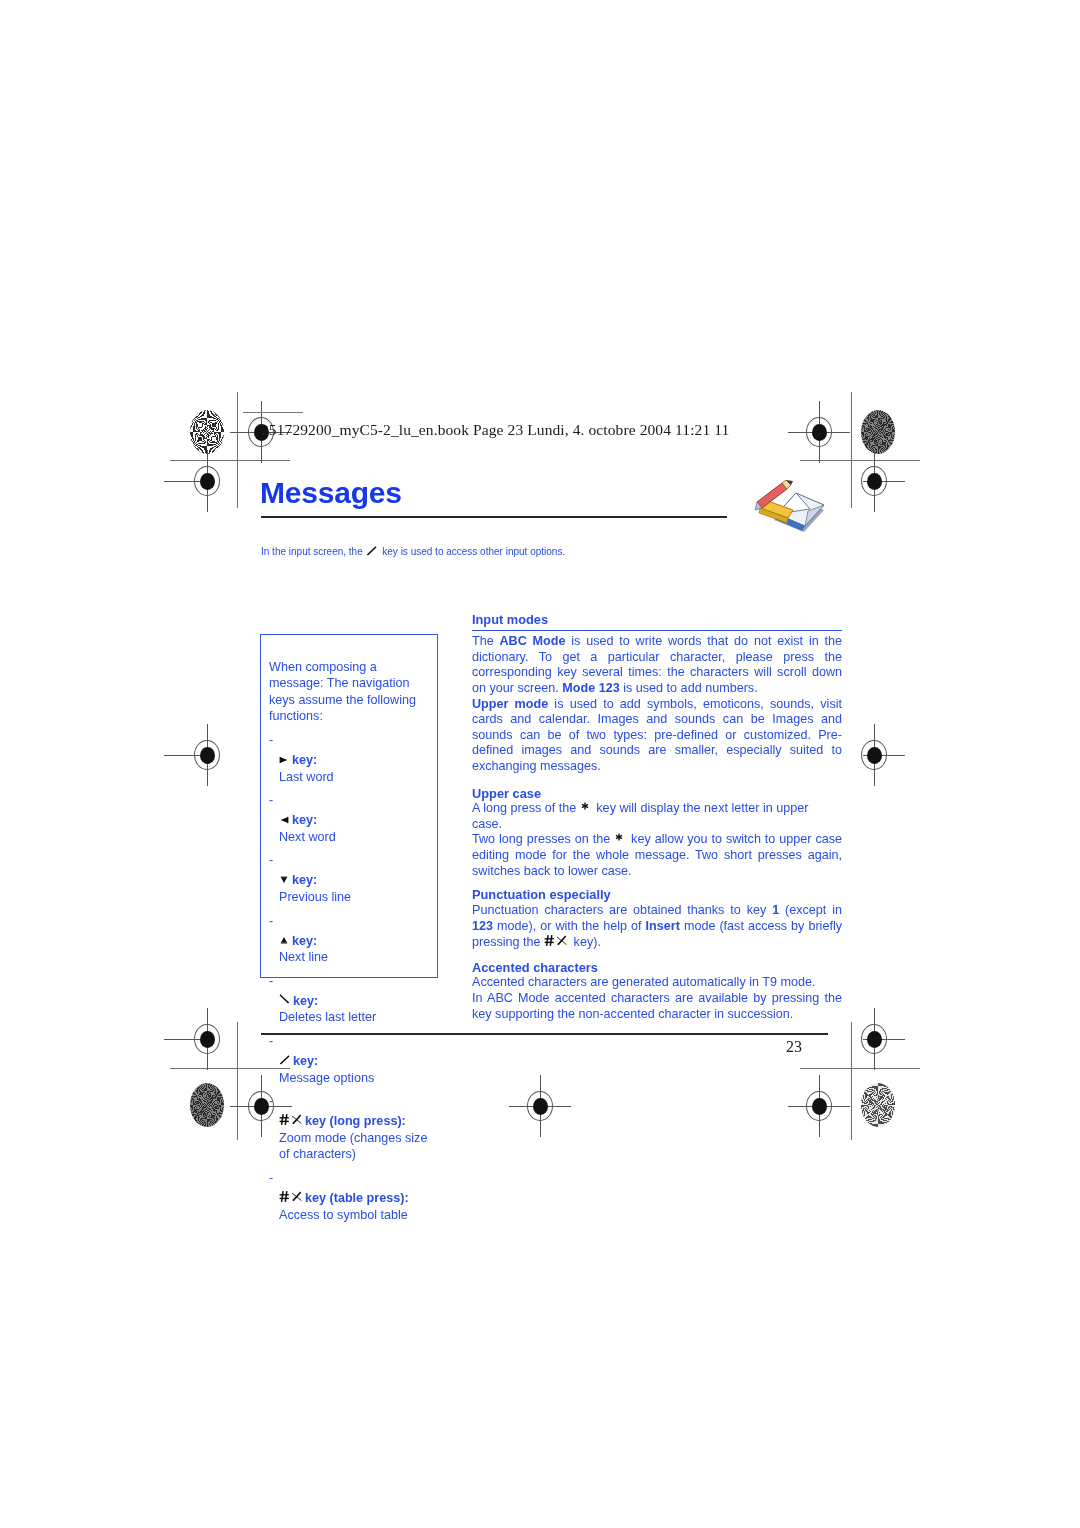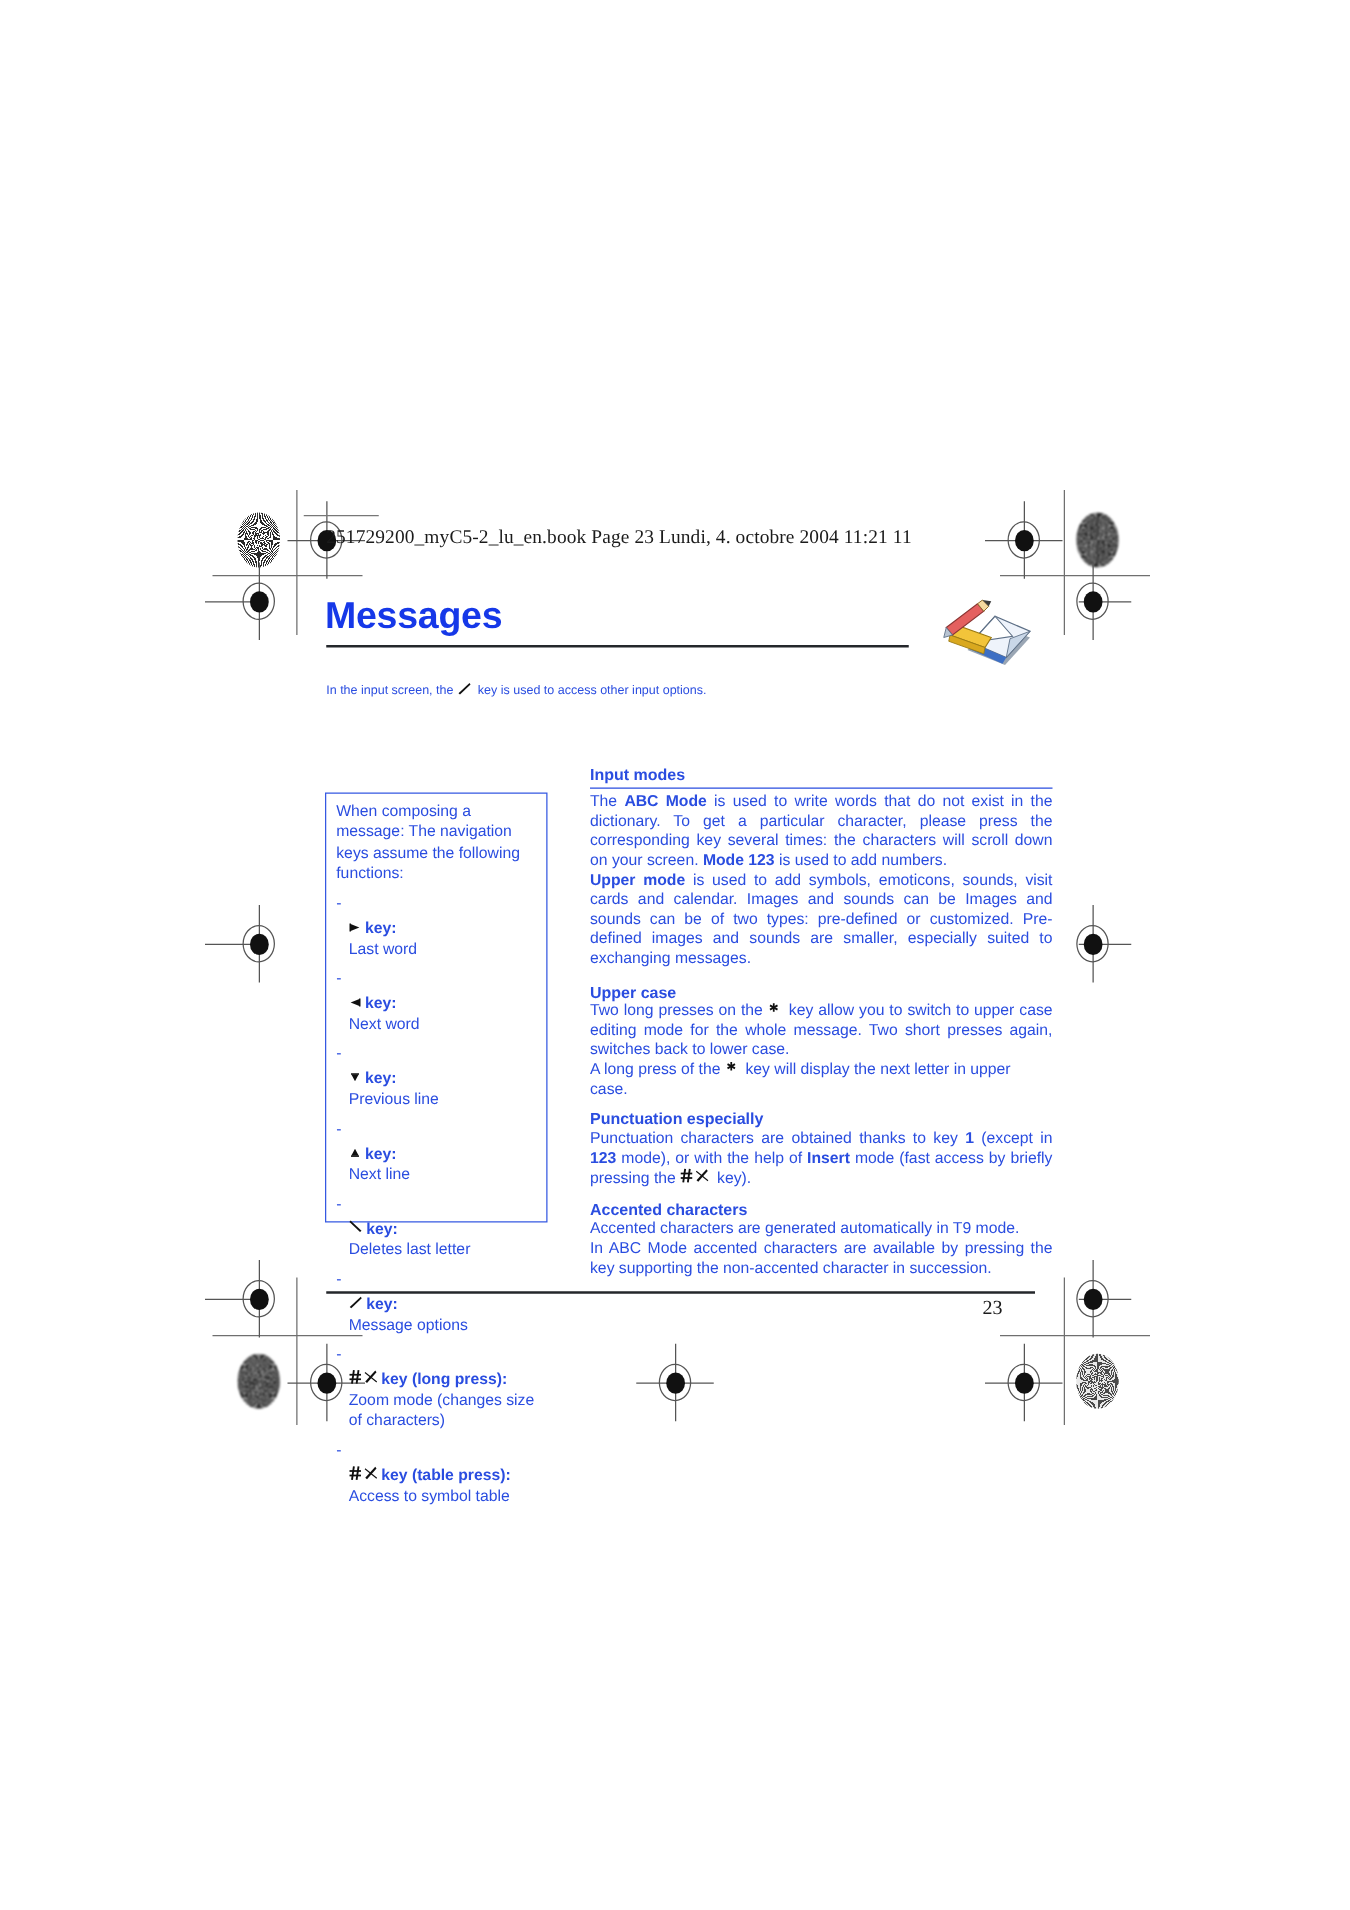--- a/index.html
+++ b/index.html
@@ -85,21 +85,21 @@
   
   .intro{
     position:absolute;left:261px;top:545px;
     font-size:10px;color:#2a4de0;white-space:nowrap;
   }
 
   
   .leftbox{
     position:absolute;left:260px;top:634px;width:178px;height:344px;
     border:1.3px solid #3558e2;box-sizing:border-box;
-    padding:6px 7px 0 8px;
+    padding:24px 7px 0 8px;
     color:#2a4de0;font-size:12.6px;line-height:16.4px;
   }
   .leftbox .lead{margin:0 0 2px 0;}
   .keyrow{display:flex;margin-top:7.5px;}
   .keyrow .dash{width:10px;flex:0 0 10px;color:#2a4de0;}
   .keyrow .kbody{flex:1;}
   .keyrow .khead{font-weight:bold;display:block;line-height:16px;margin-top:20px;}
   .keyrow .kdesc{display:block;line-height:16px;}
   .glyph{display:inline-block;vertical-align:middle;margin-right:3px;}
 
@@ -393,34 +393,34 @@
       <p class="secthead">Input modes</p>
       <div class="sectrule"></div>
       <p class="para">The <b>ABC Mode</b> is used to write words that do not exist in the dictionary. To get a particular character, please press the corresponding key several times: the characters will scroll down on your screen. <b>Mode 123</b> is used to add numbers.</p>
       <p class="para"><b>Upper mode</b> is used to add symbols, emoticons, sounds, visit cards and calendar. Images and sounds can be Images and sounds can be of two types: pre-defined or customized. Pre-defined images and sounds are smaller, especially suited to exchanging messages.</p>
     </div>
 
     <div class="spacer"></div>
 
     <div>
       <p class="secthead">Upper case</p>
+      <p class="para nojust">A long press of the <span class="glyph"><svg width="10" height="11" viewBox="0 0 10 11">
+              <g stroke="#101010" stroke-width="1.4">
+                <line x1="5" y1="1.6" x2="5" y2="8.4"></line>
+                <line x1="2" y1="3.3" x2="8" y2="6.7"></line>
+                <line x1="8" y1="3.3" x2="2" y2="6.7"></line>
+              </g>
+            </svg></span> key will display the next letter in upper case.</p>
       <p class="para">Two long presses on the <span class="glyph"><svg width="10" height="11" viewBox="0 0 10 11">
               <g stroke="#101010" stroke-width="1.4">
                 <line x1="5" y1="1.6" x2="5" y2="8.4"></line>
                 <line x1="2" y1="3.3" x2="8" y2="6.7"></line>
                 <line x1="8" y1="3.3" x2="2" y2="6.7"></line>
               </g>
             </svg></span> key allow you to switch to upper case editing mode for the whole message. Two short presses again, switches back to lower case.</p>
-      <p class="para nojust">A long press of the <span class="glyph"><svg width="10" height="11" viewBox="0 0 10 11">
-              <g stroke="#101010" stroke-width="1.4">
-                <line x1="5" y1="1.6" x2="5" y2="8.4"></line>
-                <line x1="2" y1="3.3" x2="8" y2="6.7"></line>
-                <line x1="8" y1="3.3" x2="2" y2="6.7"></line>
-              </g>
-            </svg></span> key will display the next letter in upper case.</p>
     </div>
 
     <div class="smallgap"></div>
 
     <div>
       <p class="secthead">Punctuation especially</p>
       <p class="para">Punctuation characters are obtained thanks to key <b>1</b> (except in <b>123</b> mode), or with the help of <b>Insert</b> mode (fast access by briefly pressing the <span class="glyph"><svg width="23" height="13" viewBox="0 0 23 13">
               <g fill="#101010">
                 <rect x="2.6" y="1" width="1.5" height="11" transform="rotate(8 3.3 6.5)"></rect>
                 <rect x="6.3" y="1" width="1.5" height="11" transform="rotate(8 7.0 6.5)"></rect>

